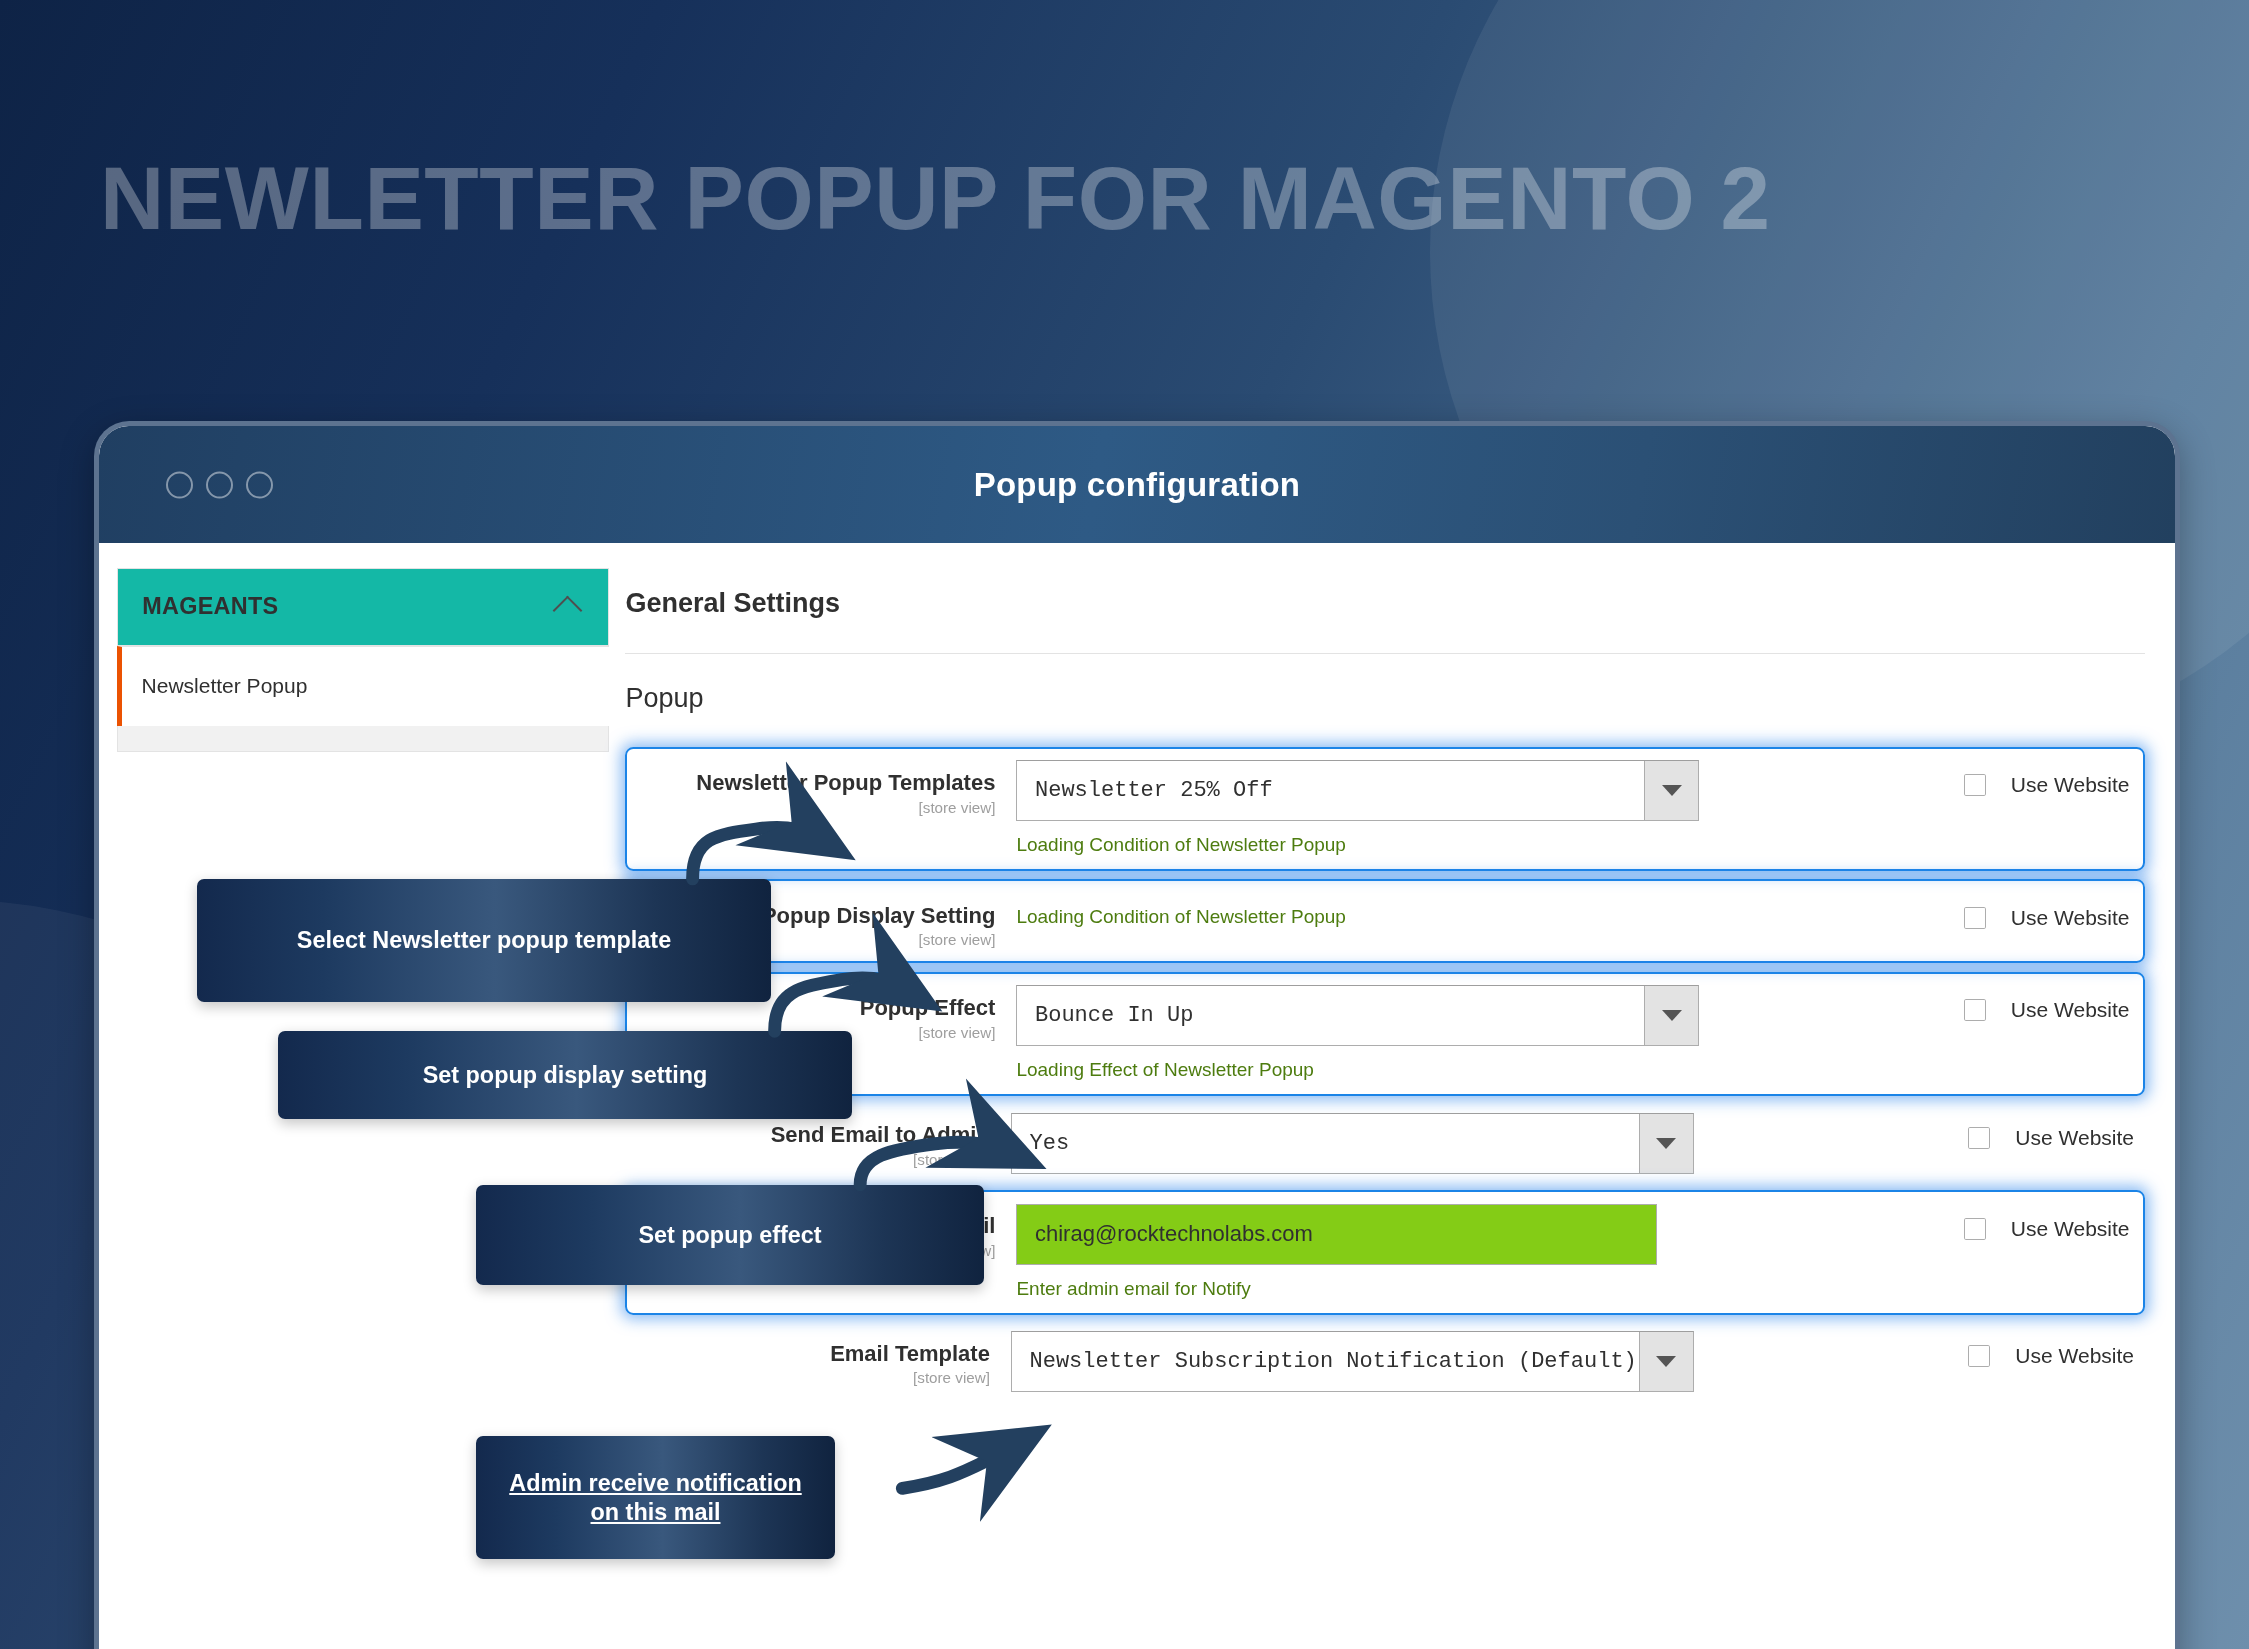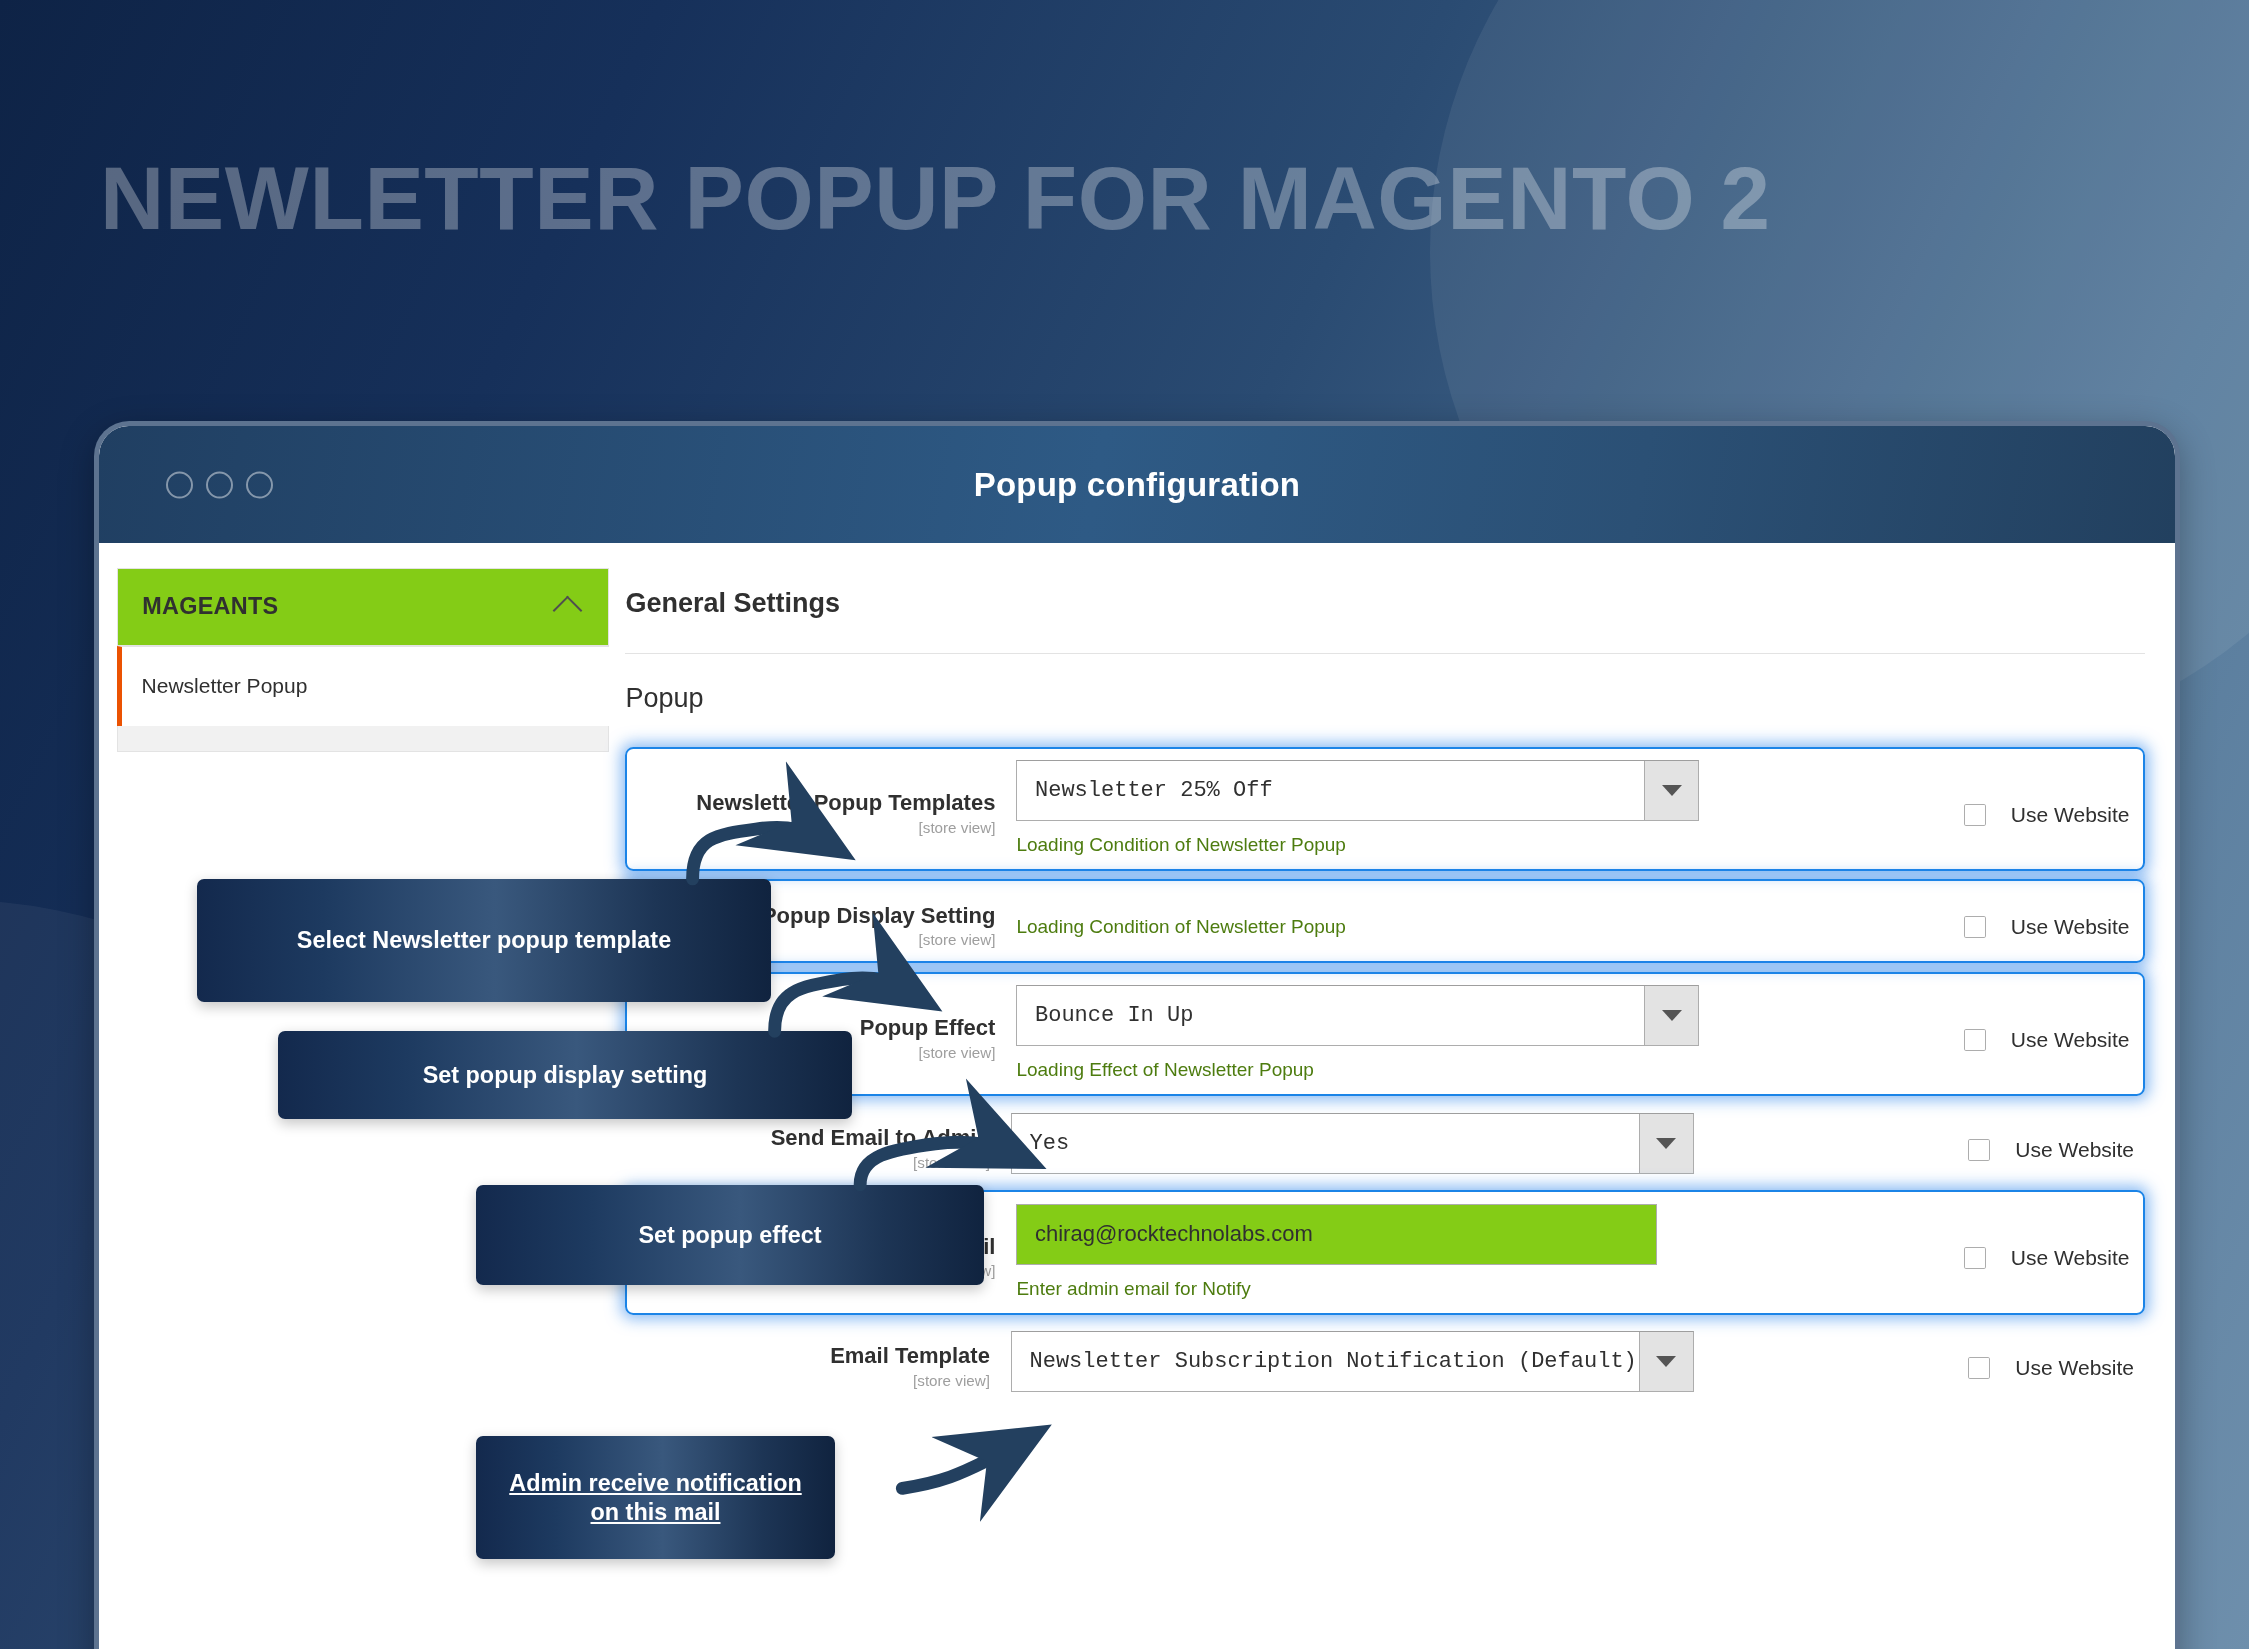--- a/index.html
+++ b/index.html
@@ -94,21 +94,21 @@
     position: relative;
     display: flex;
     align-items: flex-start;
   }
   .sidebar {
     width: 510px;
     flex: 0 0 510px;
     padding-left: 17.6px;
   }
   .side-group {
-    background: #84cc16;
+    background: #14b8a6;
     border: 0.6px solid #e3e3e3;
   }
   .side-group-head {
     display: flex;
     align-items: center;
     justify-content: space-between;
     padding: 23.4px 30.5px 23.4px 24.6px;
     height: 76px;
   }
   .side-group-title {
@@ -159,21 +159,21 @@
   }
 
   
   .form {
     position: relative;
     margin-top: 33px;
   }
   .row {
     position: relative;
     display: flex;
-    align-items: center;
+    align-items: flex-start;
     margin-bottom: 8.2px;
     padding: 8.2px 10.5px 8.2px 10.5px;
     border-radius: 8.2px;
   }
   .row.highlight {
     border: 2.9px solid #1b84e7;
     box-shadow: 0 0 15.2px 3.5px rgba(39,130,233,0.55);
     padding: 11.7px 13px 13px 14px;
   }
   .label-col {

